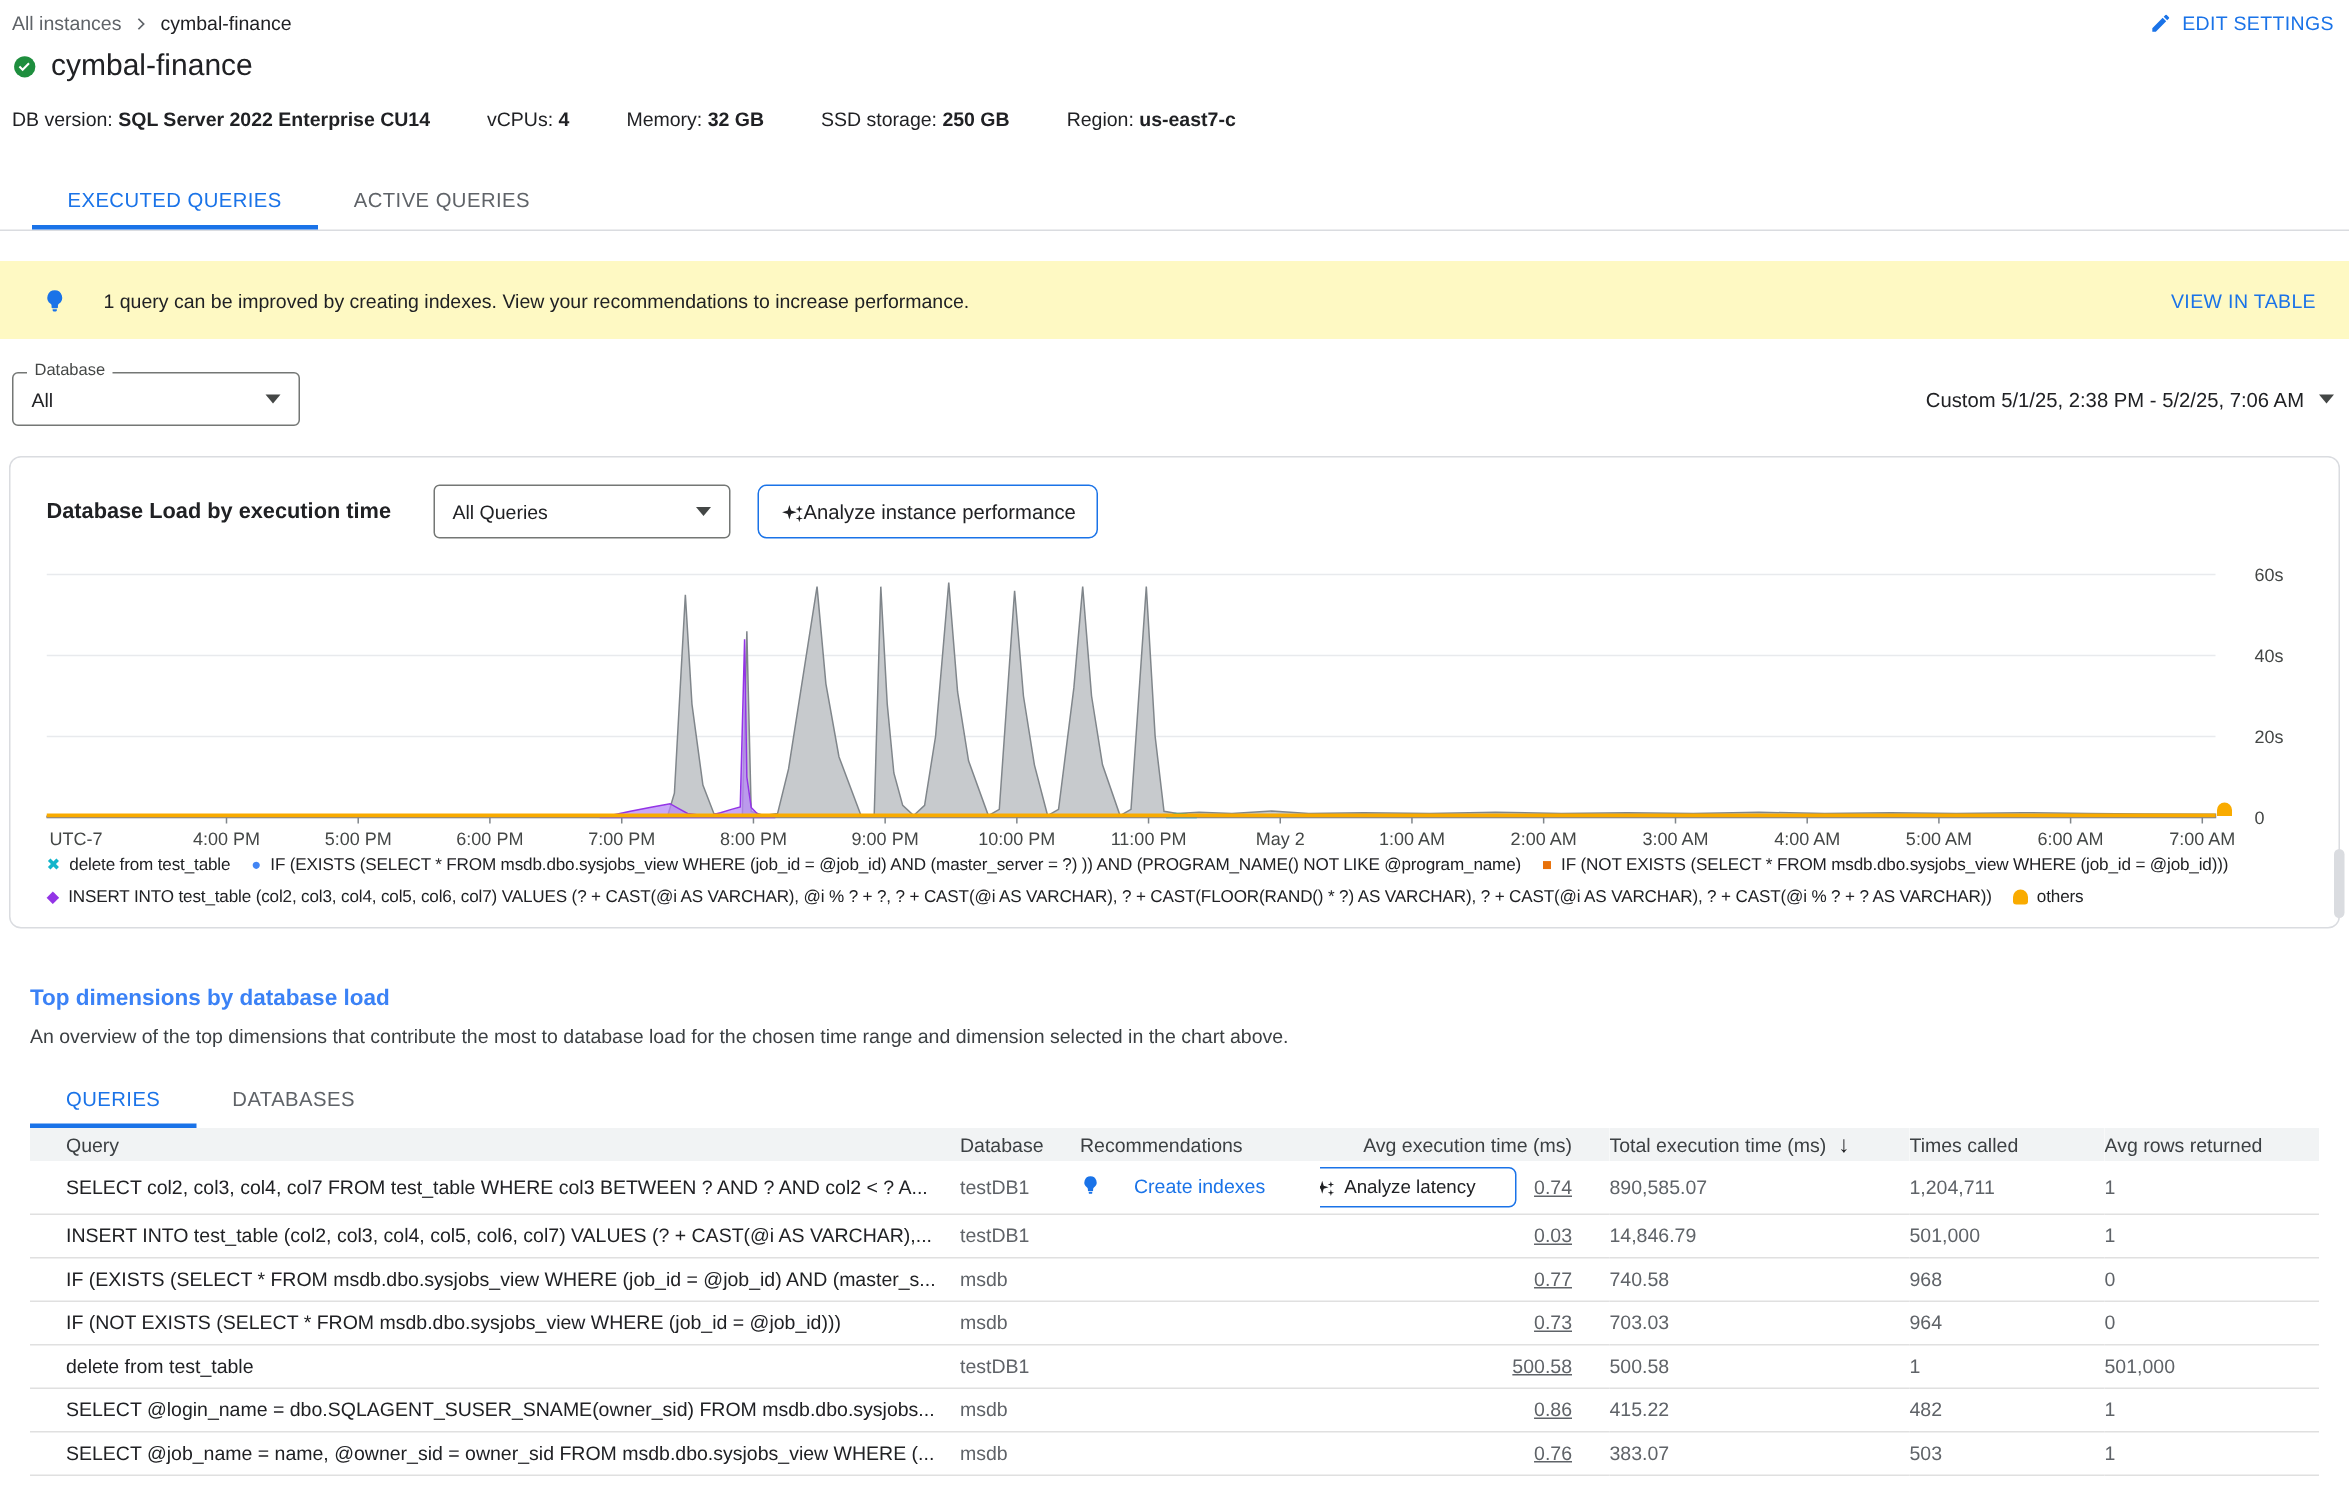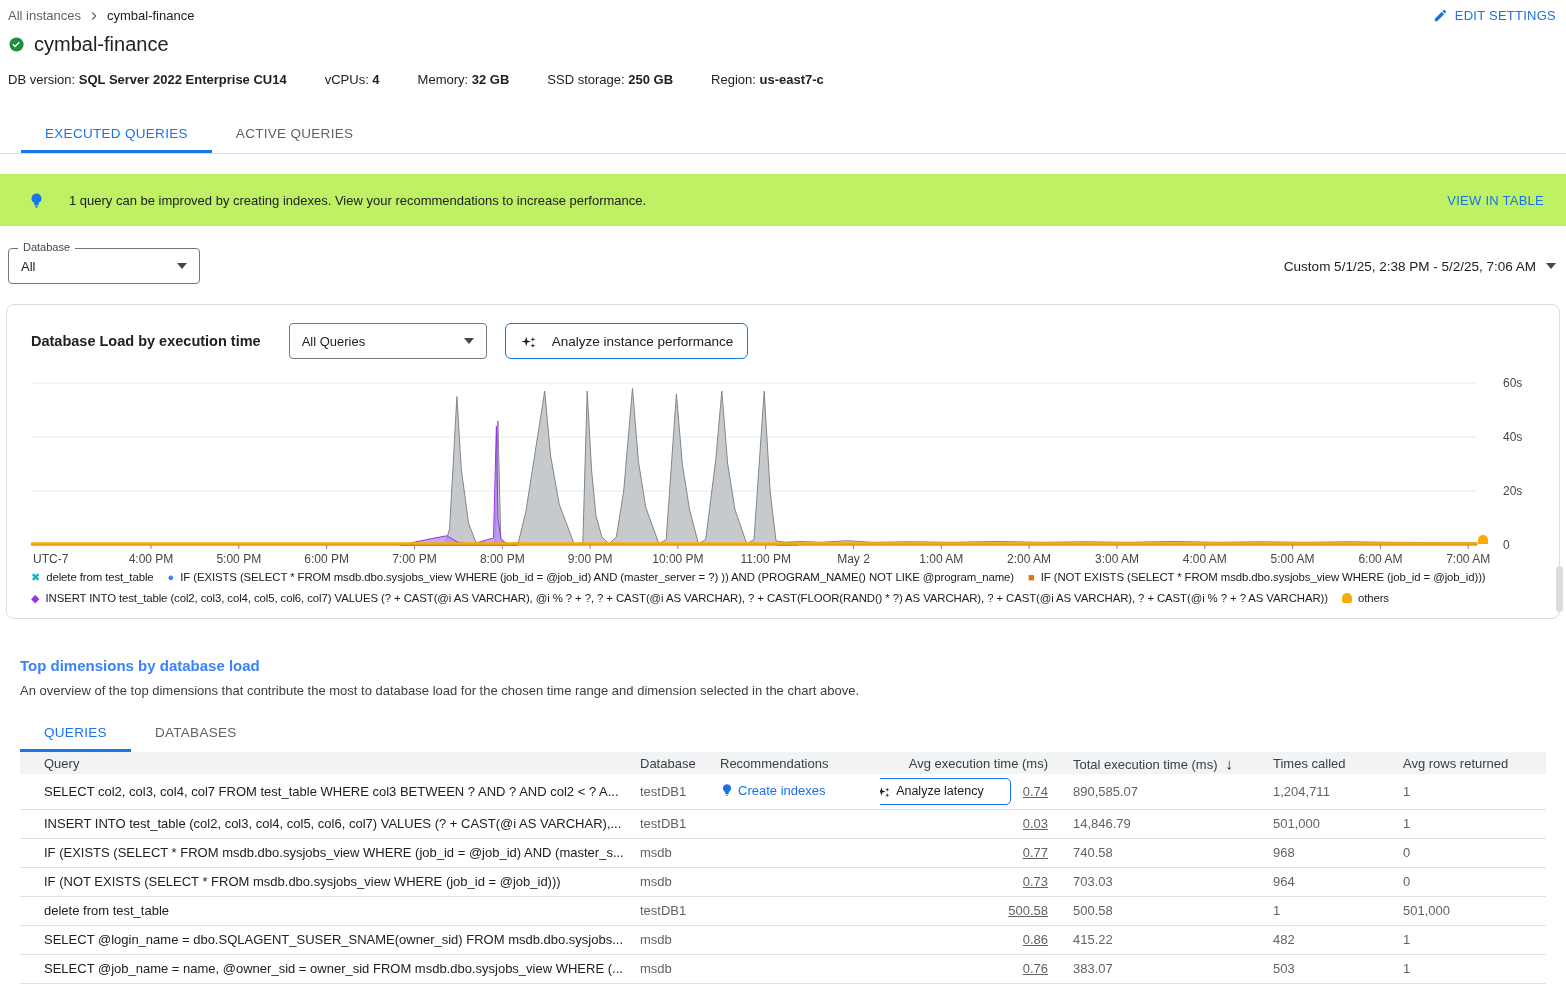--- a/index.html
+++ b/index.html
@@ -21,38 +21,38 @@
   .info-item .il { color:#202124; }
   .info-item .iv { font-weight:700; }
 
   
   .tabbar { display:flex; margin-top:26px; border-bottom:1px solid #dadce0; padding-left:21px; }
   .tabbar2 { display:flex; margin-top:14px; padding-left:0; }
   .tab { display:inline-flex; align-items:center; justify-content:center; height:40px; padding:0 24px; font-size:13.5px; font-weight:500; letter-spacing:.3px; color:#5f6368; cursor:pointer; }
   .tab.active { color:#1a73e8; box-shadow:inset 0 -3px 0 #1a73e8; }
 
   
-  .banner { display:flex; align-items:center; height:52px; background:#bef264; margin-top:20px; padding:0 22px 0 28px; }
+  .banner { display:flex; align-items:center; height:52px; background:#fef9c3; margin-top:20px; padding:0 22px 0 28px; }
   .banner-text { font-size:13px; color:#202124; margin-left:24px; }
   .banner-action { margin-left:auto; color:#1a73e8; font-size:13px; font-weight:500; letter-spacing:.25px; cursor:pointer; }
 
   
   .filterrow { display:flex; align-items:center; justify-content:space-between; margin:22px 10px 0 8px; }
   .field { position:relative; width:192px; height:36px; border:1px solid #747775; border-radius:4px; display:flex; align-items:center; justify-content:space-between; padding:0 12px 0 12px; cursor:pointer; }
   .field label { position:absolute; top:-8px; left:9px; background:#fff; padding:0 5px; font-size:11px; color:#444746; }
   .field .val { font-size:13px; color:#202124; }
   .caret { width:0; height:0; border-left:5px solid transparent; border-right:5px solid transparent; border-top:6px solid #444746; }
   .daterange { display:flex; align-items:center; gap:10px; font-size:13.5px; color:#202124; cursor:pointer; }
 
   
   .card { position:relative; margin:20px 6px 0 6px; border:1px solid #dadce0; border-radius:8px; padding:18px 14px 8px 24px; }
   .cardhead { display:flex; align-items:center; gap:18px; }
   .cardhead h2 { font-size:14.5px; font-weight:700; margin:0; color:#202124; }
   .select { width:198px; height:36px; border:1px solid #747775; border-radius:4px; display:flex; align-items:center; justify-content:space-between; padding:0 12px; font-size:13px; color:#202124; margin-left:10px; cursor:pointer; }
-  .gbtn { display:inline-flex; align-items:center; gap:16px; height:36px; padding:0 14px; background:#fff; border:1.5px solid #1a73e8; border-radius:6px; font-family:inherit; font-size:13.5px; font-weight:500; color:#202124; cursor:pointer; }
+  .gbtn { display:inline-flex; align-items:center; gap:0; height:36px; padding:0 14px; background:#fff; border:1.5px solid #1a73e8; border-radius:6px; font-family:inherit; font-size:13.5px; font-weight:500; color:#202124; cursor:pointer; }
   .gbtn.sm { height:27px; padding:0 26px; font-size:12.5px; border-radius:5px; gap:6px; }
   #load-chart { display:block; width:1506px; height:196px; margin-top:14px; }
   .ax { font-size:12px; fill:#444746; }
 
   
   .legend { display:flex; flex-wrap:wrap; align-items:center; margin-top:2px; row-gap:9px; padding-bottom:6px; }
   .lgi { display:inline-flex; align-items:center; margin-right:14px; white-space:nowrap; cursor:pointer; }
   .mk { font-size:11px; margin-right:6px; line-height:1; }
   .mk.bulb { display:inline-block; width:10px; height:10px; border-radius:50% 50% 22% 22%; margin-right:6px; }
   .lgt { font-size:11.4px; color:#202124; letter-spacing:-0.1px; }
@@ -66,21 +66,21 @@
   
   table.qt { border-collapse:collapse; table-layout:fixed; width:1526px; margin-left:0; font-size:13px; }
   .qt th { background:#f1f3f4; height:22px; font-weight:500; color:#3c4043; text-align:left; padding:0 12px 0 0; white-space:nowrap; overflow:hidden; cursor:pointer; }
   .qt td { height:29px; border-bottom:1px solid #e0e0e0; padding:0 12px 0 0; white-space:nowrap; overflow:hidden; }
   .qt th:first-child, .qt td:first-child { padding-left:24px; }
   .qt .r { text-align:right; padding-right:25px; }
   .qt td.q { color:#202124; }
   .qt td.dim { color:#5f6368; }
   .qt tr.tall td { height:35px; }
   .sort { margin-left:8px; font-size:15px; color:#202124; }
-  .rec-link { display:inline-flex; align-items:flex-start; gap:4px; color:#1a73e8; cursor:pointer; }
+  .rec-link { display:inline-flex; align-items:flex-start; gap:22px; color:#1a73e8; cursor:pointer; }
   .avgcell { display:flex; align-items:center; justify-content:flex-end; gap:12px; }
   .avgcell .num { color:#5f6368;text-decoration:underline; }
 </style>
 </head>
 <body>
 
 <div class="page">
 
   <div class="topbar">
     <div class="breadcrumb">

